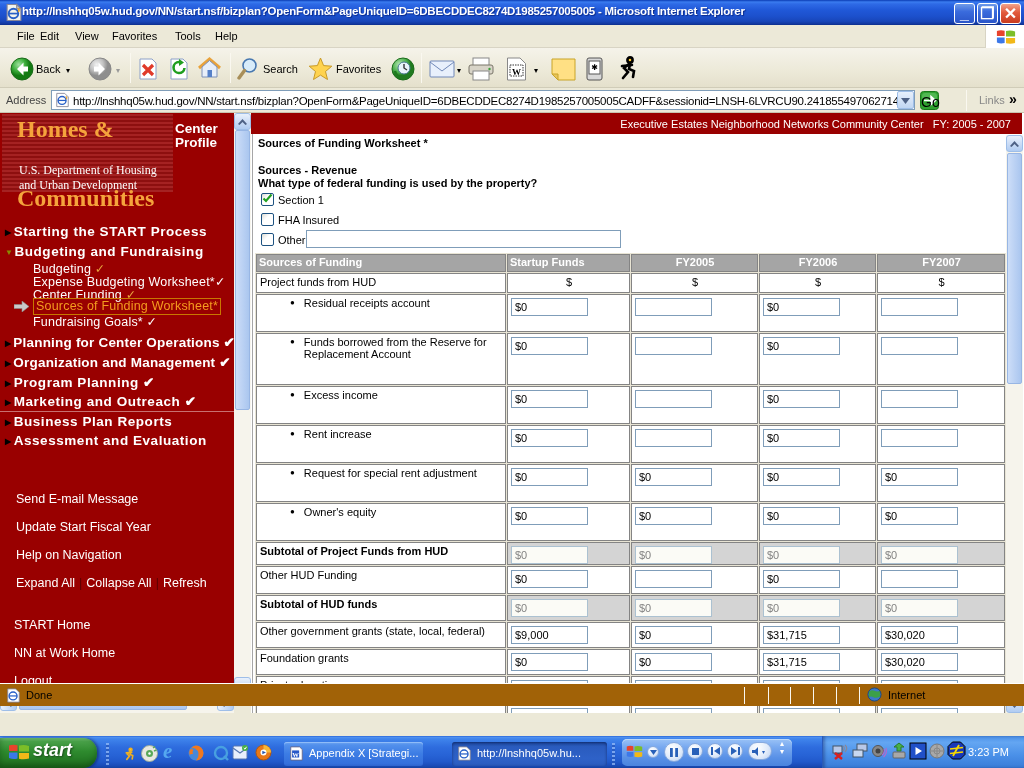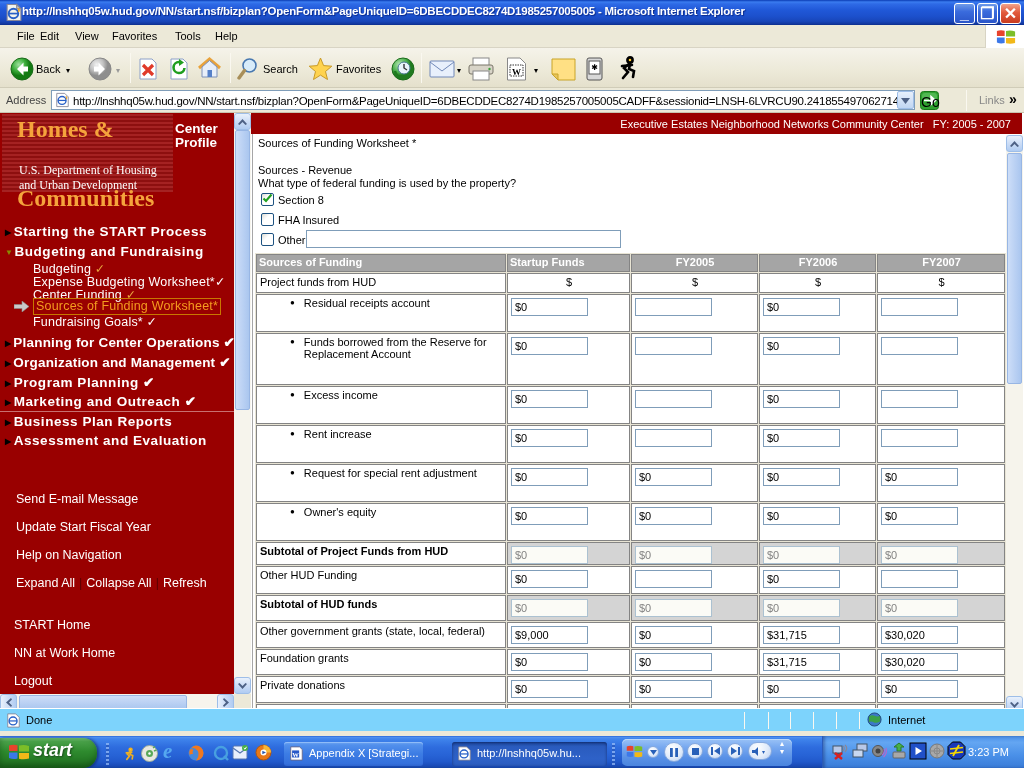--- a/index.html
+++ b/index.html
@@ -67,40 +67,40 @@
   display:flex; align-items:center; justify-content:center; }
 .sbtn.hl, .sbtn.hr { background:linear-gradient(90deg,#E9F1FC 0%,#CCDDF6 50%,#B0CCF2 100%); }
 .sthumb { position:absolute; left:1px; width:15px; border-radius:2px;
   background:linear-gradient(90deg,#CDDEF8 0%,#C2D6F5 30%,#AAC6EF 100%); border:1px solid #98B6E4; }
 .hthumb { position:absolute; top:1px; height:15px; border-radius:2px;
   background:linear-gradient(180deg,#CDDEF8 0%,#C2D6F5 30%,#AAC6EF 100%); border:1px solid #98B6E4; }
 
 
 #redbar { left:0; top:0; width:771px; height:21px; background:#990000; color:#fff; font-size:11px; }
 #contscroll { left:755px; top:22px; width:17px; height:578px; background:#F6F4EC; }
-.b12 { font-size:11px; font-weight:normal; color:#000; }
+.b12 { font-size:11px; font-weight:bold; color:#000; }
 .cbrow { display:flex; align-items:center; }
 .cb { display:inline-block; width:13px; height:13px; background:linear-gradient(135deg,#DCDCD4 0%,#fff 40%); border:1px solid #1D5281; border-radius:2px; position:relative; }
 .cb svg { position:absolute; left:0px; top:-1px; }
 .cblbl { font-size:11px; margin-left:4px; }
 #fundtable { left:4px; top:140px; width:753px; }
 #fundtable table { border-collapse:separate; border-spacing:1px; background:#E8E4D4; width:751px; table-layout:fixed; }
 #fundtable td { background:#fff; border:1px solid #848484; font-size:11px; vertical-align:top; padding:2px 1px 0 2px; overflow:hidden; white-space:nowrap; }
 #fundtable tr.hdr td { background:#A5A5A5; color:#fff; font-weight:bold; padding-top:1px; }
 #fundtable td.c { text-align:center; }
 #fundtable td.t { padding-left:3px; }
 #fundtable td.b { font-weight:bold; }
 #fundtable td.g { background:#D4D4D4; }
 #fundtable .bu { font-size:8px; margin:0 9px 0 30px; vertical-align:2px; }
 #fundtable .w2 { display:inline-block; width:195px; vertical-align:top; white-space:normal; }
 #fundtable input { width:77px; height:18px; border:1px solid #7F9DB9; font-family:"Liberation Sans",sans-serif; font-size:11px; padding:0 0 0 3px; margin:1px 0 0 1px; background:#fff; color:#000; }
 #fundtable input.d { color:#838383; border-color:#ABC1D1; background:#FBFBF6; }
 
 
-#statusbar { left:0; top:708px; width:1024px; height:23px; background:#7dd3fc; border-top:1px solid #fff; font-size:11px; }
+#statusbar { left:0; top:683px; width:1024px; height:23px; background:#a16207; border-top:1px solid #fff; font-size:11px; }
 
 
 #taskbar { left:0; top:736px; width:1024px; height:32px;
   background:linear-gradient(180deg,#2663D8 0%,#4F91F0 4%,#3F84EC 9%,#2E6CDE 35%,#2763D6 60%,#2159CB 80%,#1A4BB8 93%,#15429F 100%); }
 #statusbar span { font-size:11px; }
 .ssep { top:3px; width:1px; height:17px; background:#C8C4B0; border-right:1px solid #FAF8F0; }
 #startbtn { left:0; top:2px; width:97px; height:30px; border-radius:0 14px 14px 0;
   background:linear-gradient(180deg,#6CB96C 0%,#48A048 12%,#2E8A2E 45%,#257A25 75%,#1E6A1E 100%);
   box-shadow:inset 0 -3px 6px rgba(0,40,0,.35), 2px 0 3px rgba(0,0,30,.4); }
 .grip { top:7px; width:3px; height:22px;
@@ -344,21 +344,21 @@
       </div>
     <div class="abs b12" style="left:7px; top:24px">Sources of Funding Worksheet *</div>
     <div class="abs b12" style="left:7px; top:51px">Sources - Revenue</div>
     <div class="abs b12" style="left:7px; top:64px">What type of federal funding is used by the property?</div>
     <div class="abs cbrow" style="left:10px; top:80px">
         <span class="cb">
           <svg width="11" height="11" viewBox="0 0 11 11">
             <path d="M1.5 5.5 L4 8 L9.5 1.5" stroke="#21A121" stroke-width="2.2" fill="none"></path>
           </svg>
         </span>
-        <span class="cblbl">Section 8</span>
+        <span class="cblbl">Section 1</span>
       </div>
     <div class="abs cbrow" style="left:10px; top:100px">
         <span class="cb"></span>
         <span class="cblbl">FHA Insured</span>
       </div>
     <div class="abs cbrow" style="left:10px; top:120px">
         <span class="cb"></span>
         <span class="cblbl">Other</span>
       </div>
     <div class="abs" style="left:55px; top:117px; width:315px; height:18px; background:#fff; border:1px solid #7F9DB9"></div>

